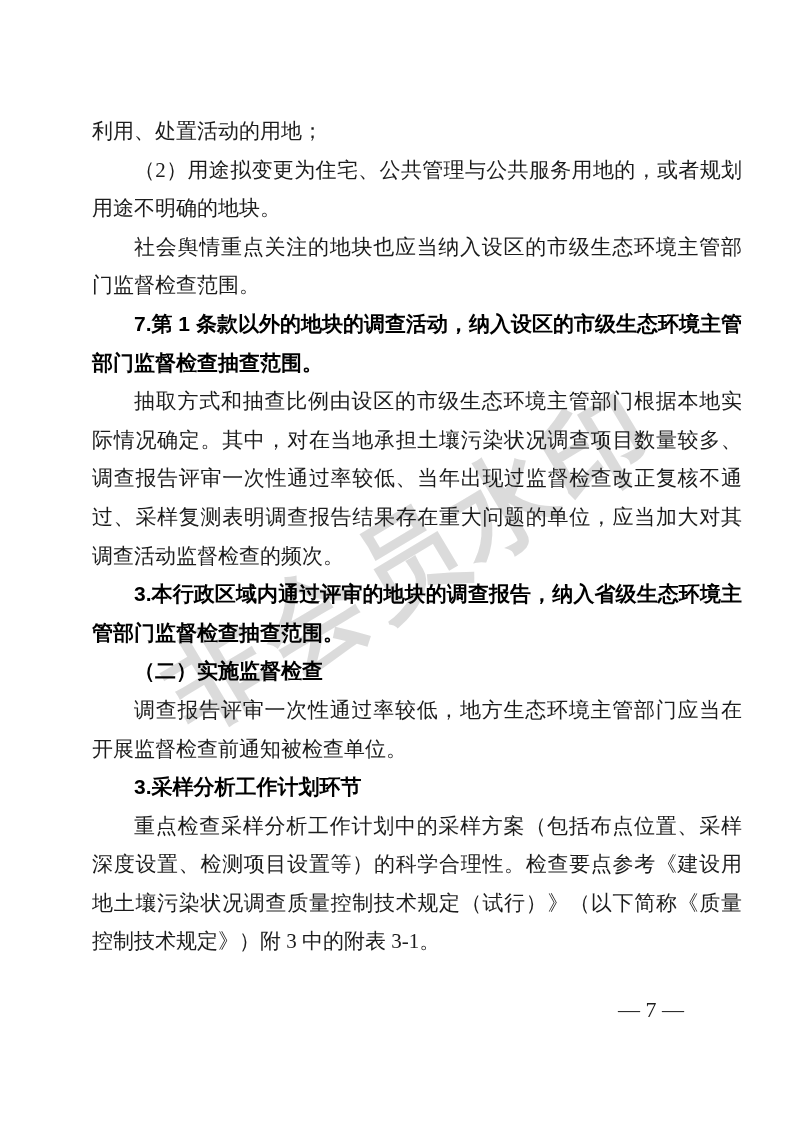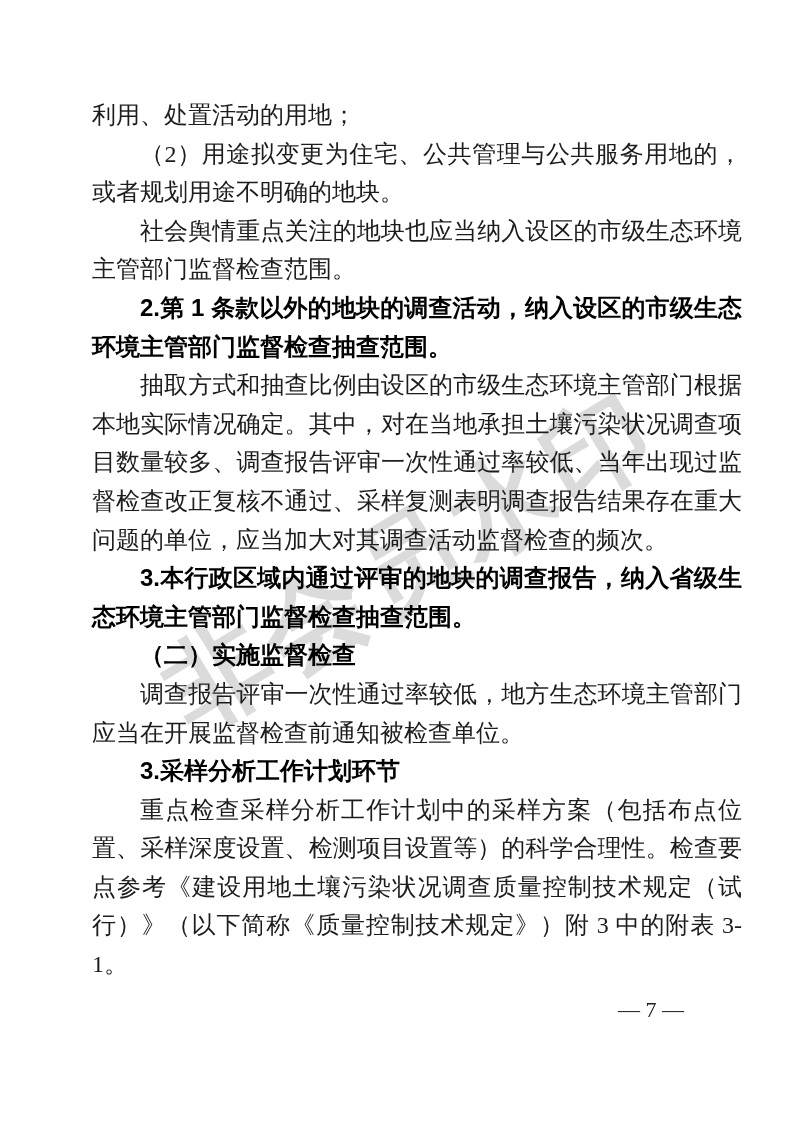--- a/index.html
+++ b/index.html
@@ -30,24 +30,24 @@
     font-size: 104px;
     letter-spacing: 6px;
     color: rgba(170, 170, 170, 0.42);
     white-space: nowrap;
     pointer-events: none;
     user-select: none;
   }
   .doc-body {
     position: absolute;
     left: 92px;
-    top: 96px;
+    top: 112px;
     width: 650px;
     color: #1c1c1c;
-    font-size: 24px;
+    font-size: 21px;
     line-height: 38.6px;
     text-align: justify;
   }
   .doc-body p {
     margin: 0;
     padding: 0;
   }
   .indent {
     text-indent: 2em;
   }
@@ -71,21 +71,21 @@
 <body>
 
 <div class="page">
 
   <div class="watermark">非会员水印</div>
 
   <div class="doc-body">
       <p class="para-body">利用、处置活动的用地；</p>
       <p class="para-body indent">（2）用途拟变更为住宅、公共管理与公共服务用地的，或者规划用途不明确的地块。</p>
       <p class="para-body indent">社会舆情重点关注的地块也应当纳入设区的市级生态环境主管部门监督检查范围。</p>
-      <p class="para-bold indent">2.第 1 条款以外的地块的调查活动，纳入设区的市级生态环境主管部门监督检查抽查范围。</p>
+      <p class="para-bold indent">7.第 1 条款以外的地块的调查活动，纳入设区的市级生态环境主管部门监督检查抽查范围。</p>
       <p class="para-body indent">抽取方式和抽查比例由设区的市级生态环境主管部门根据本地实际情况确定。其中，对在当地承担土壤污染状况调查项目数量较多、调查报告评审一次性通过率较低、当年出现过监督检查改正复核不通过、采样复测表明调查报告结果存在重大问题的单位，应当加大对其调查活动监督检查的频次。</p>
       <p class="para-bold indent">3.本行政区域内通过评审的地块的调查报告，纳入省级生态环境主管部门监督检查抽查范围。</p>
       <p class="para-bold indent">（二）实施监督检查</p>
       <p class="para-body indent">调查报告评审一次性通过率较低，地方生态环境主管部门应当在开展监督检查前通知被检查单位。</p>
       <p class="para-bold indent">3.采样分析工作计划环节</p>
       <p class="para-body indent">重点检查采样分析工作计划中的采样方案（包括布点位置、采样深度设置、检测项目设置等）的科学合理性。检查要点参考《建设用地土壤污染状况调查质量控制技术规定（试行）》（以下简称《质量控制技术规定》）附 3 中的附表 3-1。</p>
     </div>
 
   <div class="page-number">— 7 —</div>
 

